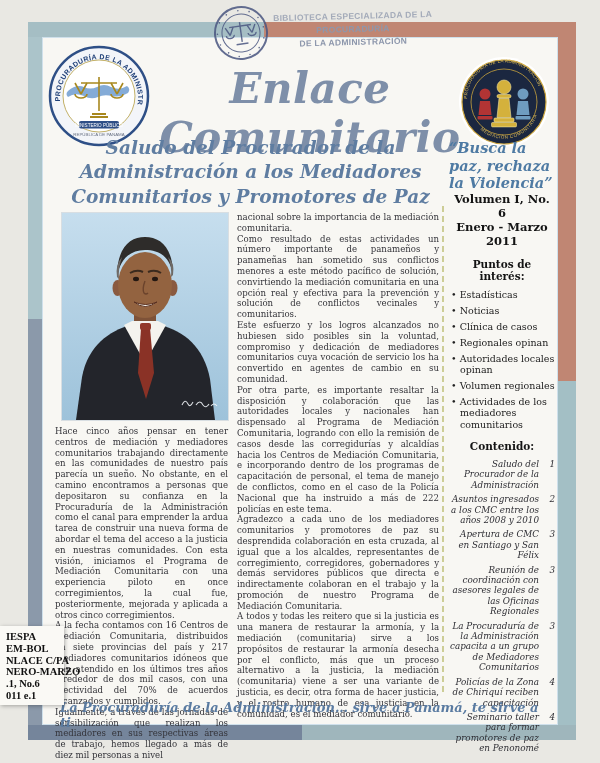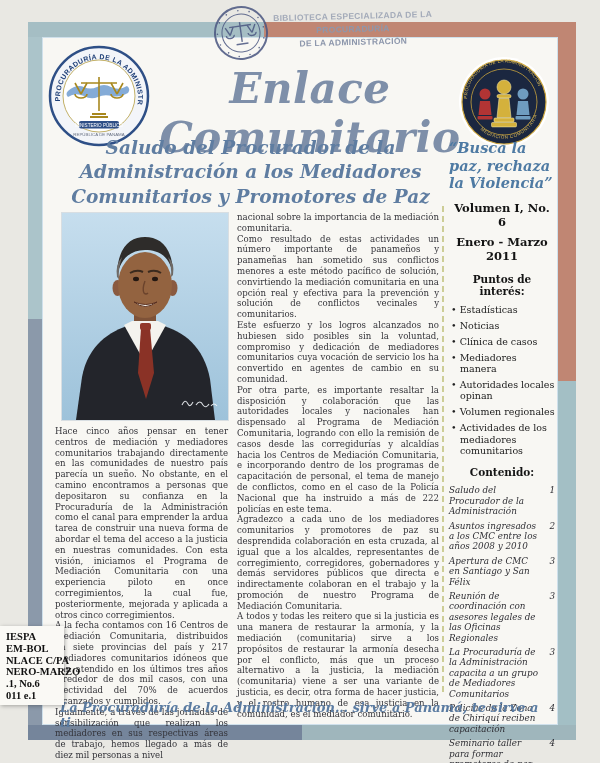--- a/index.html
+++ b/index.html
@@ -39,32 +39,32 @@
     text-align:justify;}
   .col p{margin:0;}
   .col-left{left:55px;top:426px;width:173px;}
   .col-mid{left:237px;top:212px;width:202px;}
   .divider-dashed{position:absolute;left:442px;top:206px;height:486px;width:0;
     border-left:2px dashed #cdcd96;}
   
   .sidebar{position:absolute;left:449px;top:139px;width:106px;}
   .motto{font-size:14.5px;line-height:1.22;font-style:italic;font-weight:bold;
     color:#4e7aa3;text-align:left;}
-  .vol,.dates{margin-top:9px;font-size:11.5px;font-weight:bold;color:#141414;
+  .vol,.dates{font-size:11.5px;font-weight:bold;color:#141414;
     text-align:center;}
-  .dates{margin-top:6px;}
+  .dates{}
   .block-title{margin-top:10px;font-size:10.5px;font-weight:bold;color:#141414;
     text-align:center;}
   .points{margin:7px 0 0 2px;padding:0;list-style:none;}
   .points li{font-size:9.5px;line-height:1.2;color:#222;margin:0 0 4.5px 0;
     padding-left:9px;text-indent:-9px;}
   .points li::before{content:"• ";}
   .toc{margin-top:7px;}
   .toc-row{display:flex;gap:4px;margin-bottom:4px;}
-  .toc-label{flex:1;font-size:8.8px;line-height:10.4px;font-style:italic;color:#2e2e34;}
+  .toc-label{flex:1;font-size:8.8px;line-height:10.4px;font-style:italic;color:#2e2e34;text-align:right;}
   .toc-page{width:12px;font-size:8.8px;font-style:italic;color:#2e2e34;text-align:right;}
   
   .footer-slogan{position:absolute;left:60px;top:700px;width:480px;text-align:left;
     font-size:13px;font-style:italic;font-weight:bold;color:#5a7ba1;}
   .sticker{position:absolute;left:0;top:626px;width:64px;height:79px;background:#faf9f5;
     box-shadow:1px 1px 4px rgba(0,0,0,.3);padding:5px 0 0 6px;box-sizing:border-box;z-index:5;}
   .sticker div{font-family:"Liberation Serif", serif;font-weight:bold;font-size:10.5px;
     line-height:11.8px;color:#101010;white-space:nowrap;}
 </style>
 </head>
@@ -217,21 +217,21 @@
 
   <div class="sidebar">
     <div class="motto">“Busca la paz, rechaza la Violencia”</div>
     <div class="vol">Volumen I, No. 6</div>
     <div class="dates">Enero - Marzo 2011</div>
     <div class="block-title">Puntos de interés:</div>
     <ul class="points">
       <li>Estadísticas</li>
       <li>Noticias</li>
       <li>Clínica de casos</li>
-      <li>Mediadores manera</li>
+      <li>Regionales opinan</li>
       <li>Autoridades locales opinan</li>
       <li>Volumen regionales</li>
       <li>Actividades de los mediadores comunitarios</li>
     </ul>
     <div class="block-title">Contenido:</div>
     <div class="toc">
       <div class="toc-row">
           <span class="toc-label">Saludo del Procurador de la Administración</span>
           <span class="toc-page">1</span>
         </div>

